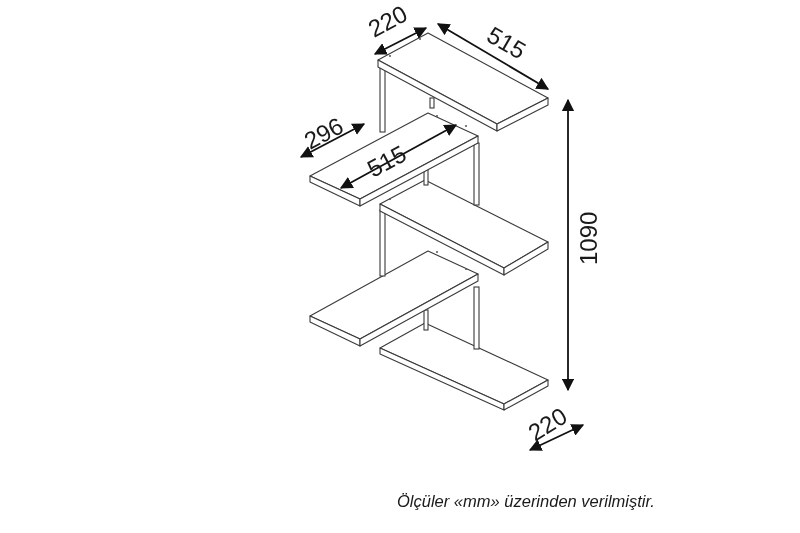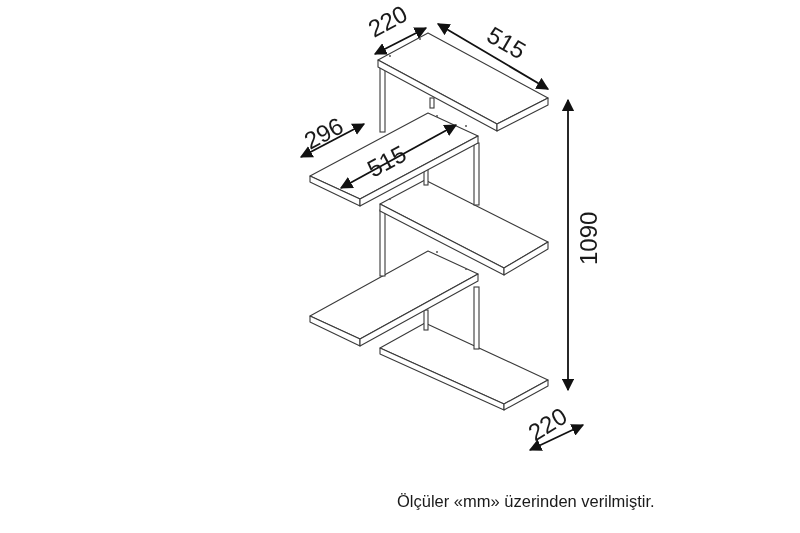--- a/index.html
+++ b/index.html
@@ -1,21 +1,21 @@
 <!DOCTYPE html>
 <html><head>
   <meta charset="utf-8">
   <style>
     html, body { margin: 0; padding: 0; background: #ffffff; }
     body { width: 800px; height: 533px; position: relative; overflow: hidden;
            font-family: "Liberation Sans", sans-serif; }
     svg { position: absolute; left: 0; top: 0; }
     .dim { font-family: "Liberation Sans", sans-serif; font-size: 24px; fill: #1a1a1a; }
     .caption { position: absolute; left: 397px; top: 492px; font-size: 16.5px; color: #1a1a1a;
-               font-family: "Liberation Sans", sans-serif; white-space: nowrap; }
+               font-family: "Liberation Sans", sans-serif; white-space: nowrap; font-style: italic; }
     .edge { fill: #ffffff; stroke: #3a3a3a; stroke-width: 1.1; stroke-linejoin: round; }
     .post { fill: #ffffff; stroke: #3a3a3a; stroke-width: 1.1; }
     .arrow { stroke: #111; stroke-width: 1.8; fill: none; }
     .head { fill: #111; }
     .dot { fill: #555; }
   </style>
 </head>
 <body>
 
 <svg width="800" height="533" viewBox="0 0 800 533">

